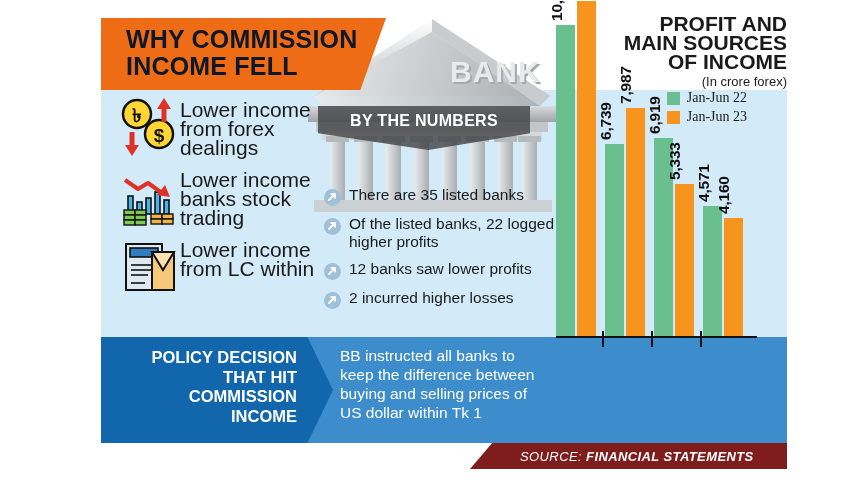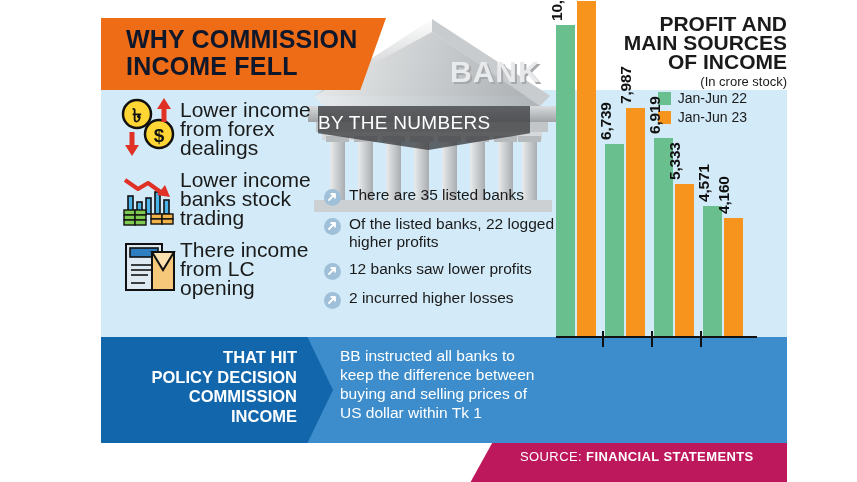--- a/index.html
+++ b/index.html
@@ -13,22 +13,22 @@
      clip-path:polygon(0 0,100% 0,91% 100%,0 100%);z-index:6;}
   .orange-banner .title{position:absolute;left:25px;top:8px;color:#0f172a;font-weight:bold;
      font-size:25px;line-height:27px;letter-spacing:.2px;font-family:"Liberation Sans",sans-serif;}
 
   
   .bank{position:absolute;left:300px;top:14px;width:265px;height:200px;z-index:3;}
   .bank svg{display:block;}
   .bytn{position:absolute;left:318px;top:106px;width:212px;height:44px;z-index:5;}
   .bytn .shape{position:absolute;inset:0;background:rgba(60,62,64,.78);
      clip-path:polygon(0 0,100% 0,100% 62%,52% 100%,0 62%);}
-  .bytn .txt{position:absolute;left:0;top:6px;width:212px;color:#fff;
-     font-weight:normal;font-size:19px;letter-spacing:.3px;}
+  .bytn .txt{position:absolute;left:0;top:6px;width:212px;text-align:center;color:#fff;
+     font-weight:bold;font-size:16px;letter-spacing:.3px;}
 
   
   .reasons{position:absolute;left:118px;top:96px;width:210px;z-index:4;}
   .reason{display:flex;align-items:flex-start;margin-bottom:8px;}
   .reason .ico{width:62px;height:62px;flex:0 0 62px;}
   .reason .lbl{font-size:21px;line-height:19px;color:#1a1a1a;padding-top:4px;font-weight:400;}
 
   
   .bullets{position:absolute;left:324px;top:186px;width:235px;z-index:4;}
   .bullet{display:flex;align-items:flex-start;margin-bottom:9px;}
@@ -44,38 +44,38 @@
      line-height:19px;z-index:4;}
 
   
   .chart{position:absolute;left:545px;top:0px;width:242px;height:443px;z-index:7;}
   .chart-head{position:absolute;right:0px;top:14px;width:175px;text-align:right;}
   .chart-head .h1{font-size:21px;line-height:19px;font-weight:bold;color:#1a1a1a;}
   .chart-head .h2{font-size:13px;margin-top:3px;color:#1a1a1a;}
   .legend{position:absolute;right:40px;top:90px;}
   .legend .row{display:flex;align-items:center;margin-bottom:3px;}
   .legend .sw{width:13px;height:13px;margin-right:7px;}
-  .legend .lt{font-size:14px;color:#1a1a1a;}
+  .legend .lt{font-size:14px;color:#1a1a1a;font-family:Liberation Serif, serif;}
   .plot{position:absolute;left:11px;top:0px;width:205px;height:337px;}
   .bar{position:absolute;bottom:0;width:19px;}
   .vwrap{position:absolute;left:0;bottom:100%;width:19px;height:0;}
   .vlabel{position:absolute;left:9.5px;bottom:4px;transform-origin:left bottom;
      transform:rotate(-90deg);white-space:nowrap;font-weight:bold;font-size:15.5px;color:#111;
      letter-spacing:-.2px;}
   .axis{position:absolute;left:11px;top:336px;width:201px;height:2px;background:#111;}
   .tick{position:absolute;width:2px;height:16px;background:#111;top:331px;}
   .xlabels{position:absolute;left:11px;top:344px;width:205px;height:99px;}
   .xl{position:absolute;bottom:0;width:44px;height:95px;}
   .xl span{position:absolute;left:0;bottom:0;transform-origin:left bottom;transform:rotate(-90deg);
      white-space:nowrap;color:#fff;font-size:14.5px;line-height:16px;}
   .xl .l2{display:block;}
 
   
-  .source{position:absolute;left:470px;top:443px;width:317px;height:40px;background:#be185d;
-     clip-path:polygon(7% 0,100% 0,100% 100%,0 100%);z-index:8;}
+  .source{position:absolute;left:470px;top:443px;width:317px;height:26px;background:#7f1d1d;
+     clip-path:polygon(7% 0,100% 0,100% 100%,0 100%);z-index:8;font-style:italic;}
   .source .stxt{position:absolute;left:50px;top:6px;color:#fff;font-size:13px;letter-spacing:.4px;}
   .source .stxt b{font-weight:bold;}
 </style>
 </head>
 <body>
 
 <div class="canvas">
 
   <div class="lightblue-panel"></div>
   <div class="blue-panel"></div>
@@ -199,21 +199,21 @@
           <g stroke="#111" stroke-width="1.6">
             <line x1="13" y1="29" x2="36" y2="29"></line>
               <line x1="13" y1="34" x2="36" y2="34"></line>
             <line x1="13" y1="39" x2="30" y2="39"></line>
               <line x1="13" y1="47" x2="27" y2="47"></line>
           </g>
           <polygon points="34,16 56,16 56,54 34,54" fill="#f6c87a" stroke="#111" stroke-width="2"></polygon>
           <polygon points="34,16 45,34 56,16" fill="#fbe0b0" stroke="#111" stroke-width="2"></polygon>
         </svg>
       </div>
-      <div class="lbl">There income from LC opening</div>
+      <div class="lbl">Lower income from LC within</div>
     </div>
   </div>
 
   <div class="bullets">
     <div class="bullet">
       <span class="bico">
         <svg width="17" height="17" viewBox="0 0 17 17">
             <circle cx="8.5" cy="8.5" r="8.5" fill="#9fc0d8"></circle>
         <path d="M5,11 L11,5 M11,5 L7.2,5 M11,5 L11,8.8" stroke="#fff" stroke-width="1.8" fill="none" stroke-linecap="round"></path>
           </svg>
@@ -244,32 +244,32 @@
             <circle cx="8.5" cy="8.5" r="8.5" fill="#9fc0d8"></circle>
         <path d="M5,11 L11,5 M11,5 L7.2,5 M11,5 L11,8.8" stroke="#fff" stroke-width="1.8" fill="none" stroke-linecap="round"></path>
           </svg>
       </span>
       <span class="btxt">2 incurred higher losses</span>
     </div>
   </div>
 
   <div class="policy-box">
     <div class="ptxt">
+      <div>POLICY DECISION</div>
       <div>THAT HIT</div>
-      <div>POLICY DECISION</div>
       <div>COMMISSION</div>
       <div>INCOME</div>
     </div>
   </div>
   <div class="policy-note">BB instructed all banks to keep the difference between buying and selling prices of US dollar within Tk 1</div>
 
   <div class="chart">
     <div class="chart-head">
       <div class="h1">PROFIT AND MAIN SOURCES OF INCOME</div>
-      <div class="h2">(In crore stock)</div>
+      <div class="h2">(In crore forex)</div>
     </div>
     <div class="legend">
       <div class="row">
         <span class="sw" style="background:#6abf8f"></span>
         <span class="lt">Jan-Jun 22</span>
       </div>
       <div class="row">
         <span class="sw" style="background:#f7941e"></span>
         <span class="lt">Jan-Jun 23</span>
       </div>

